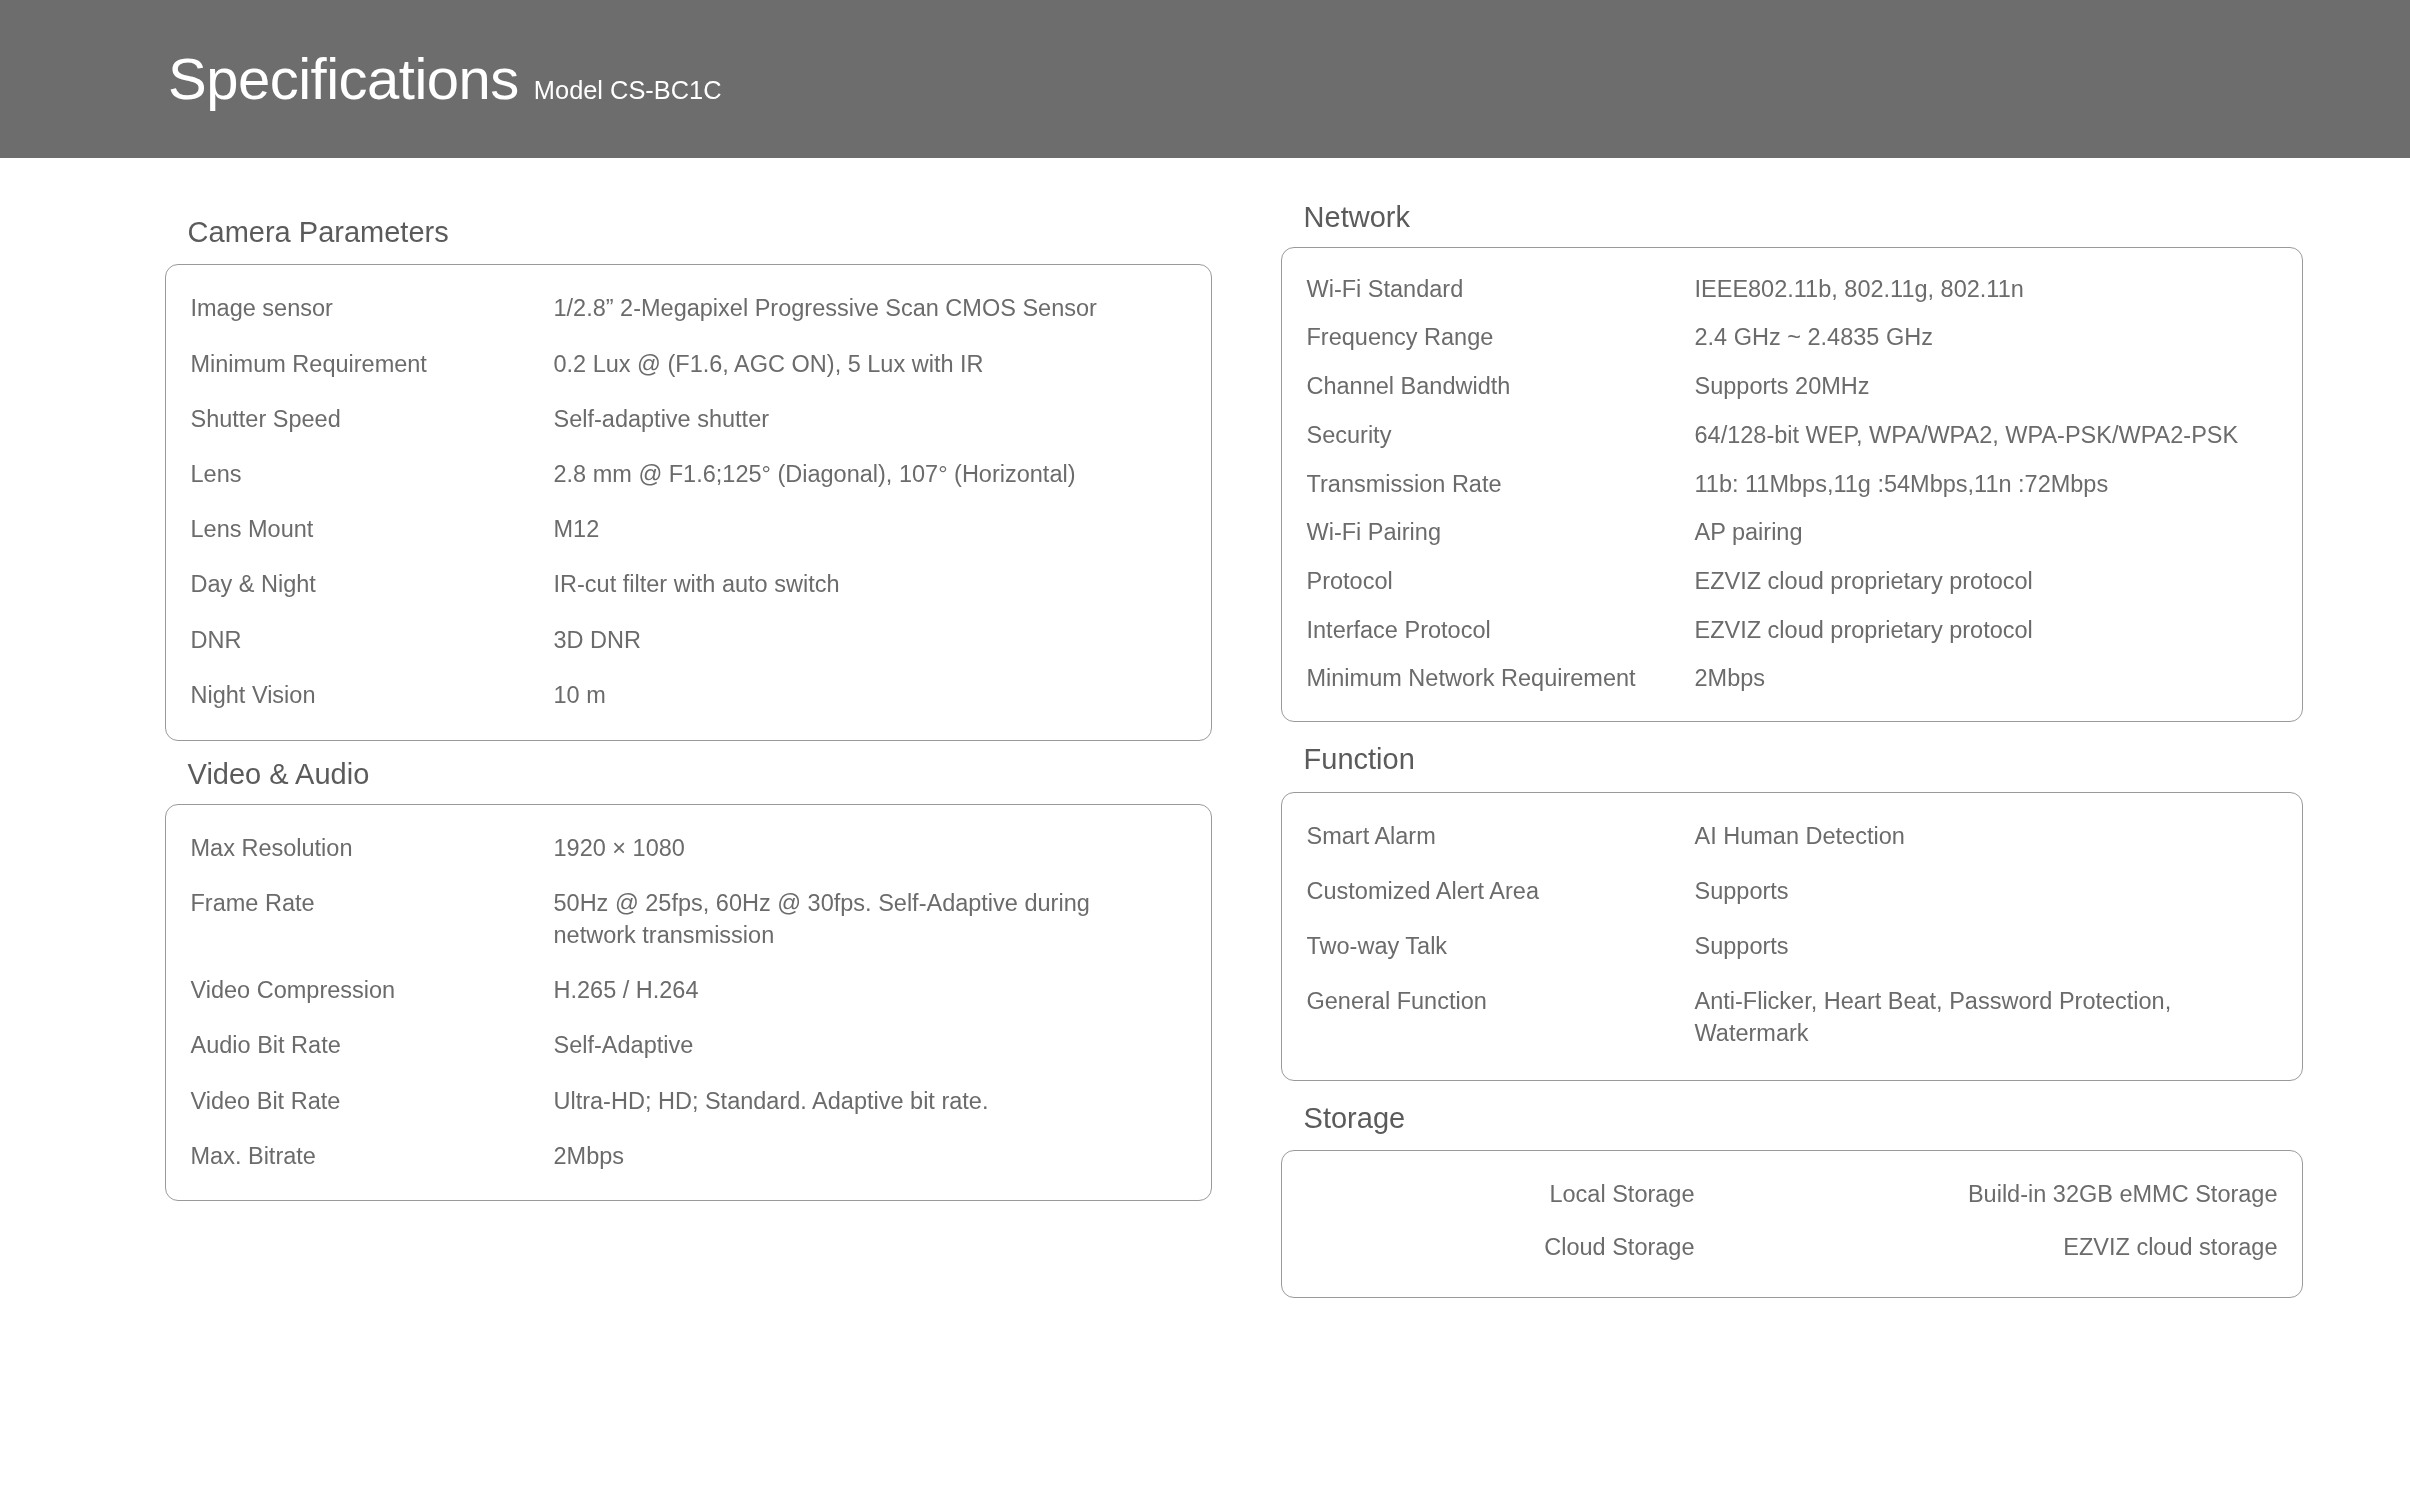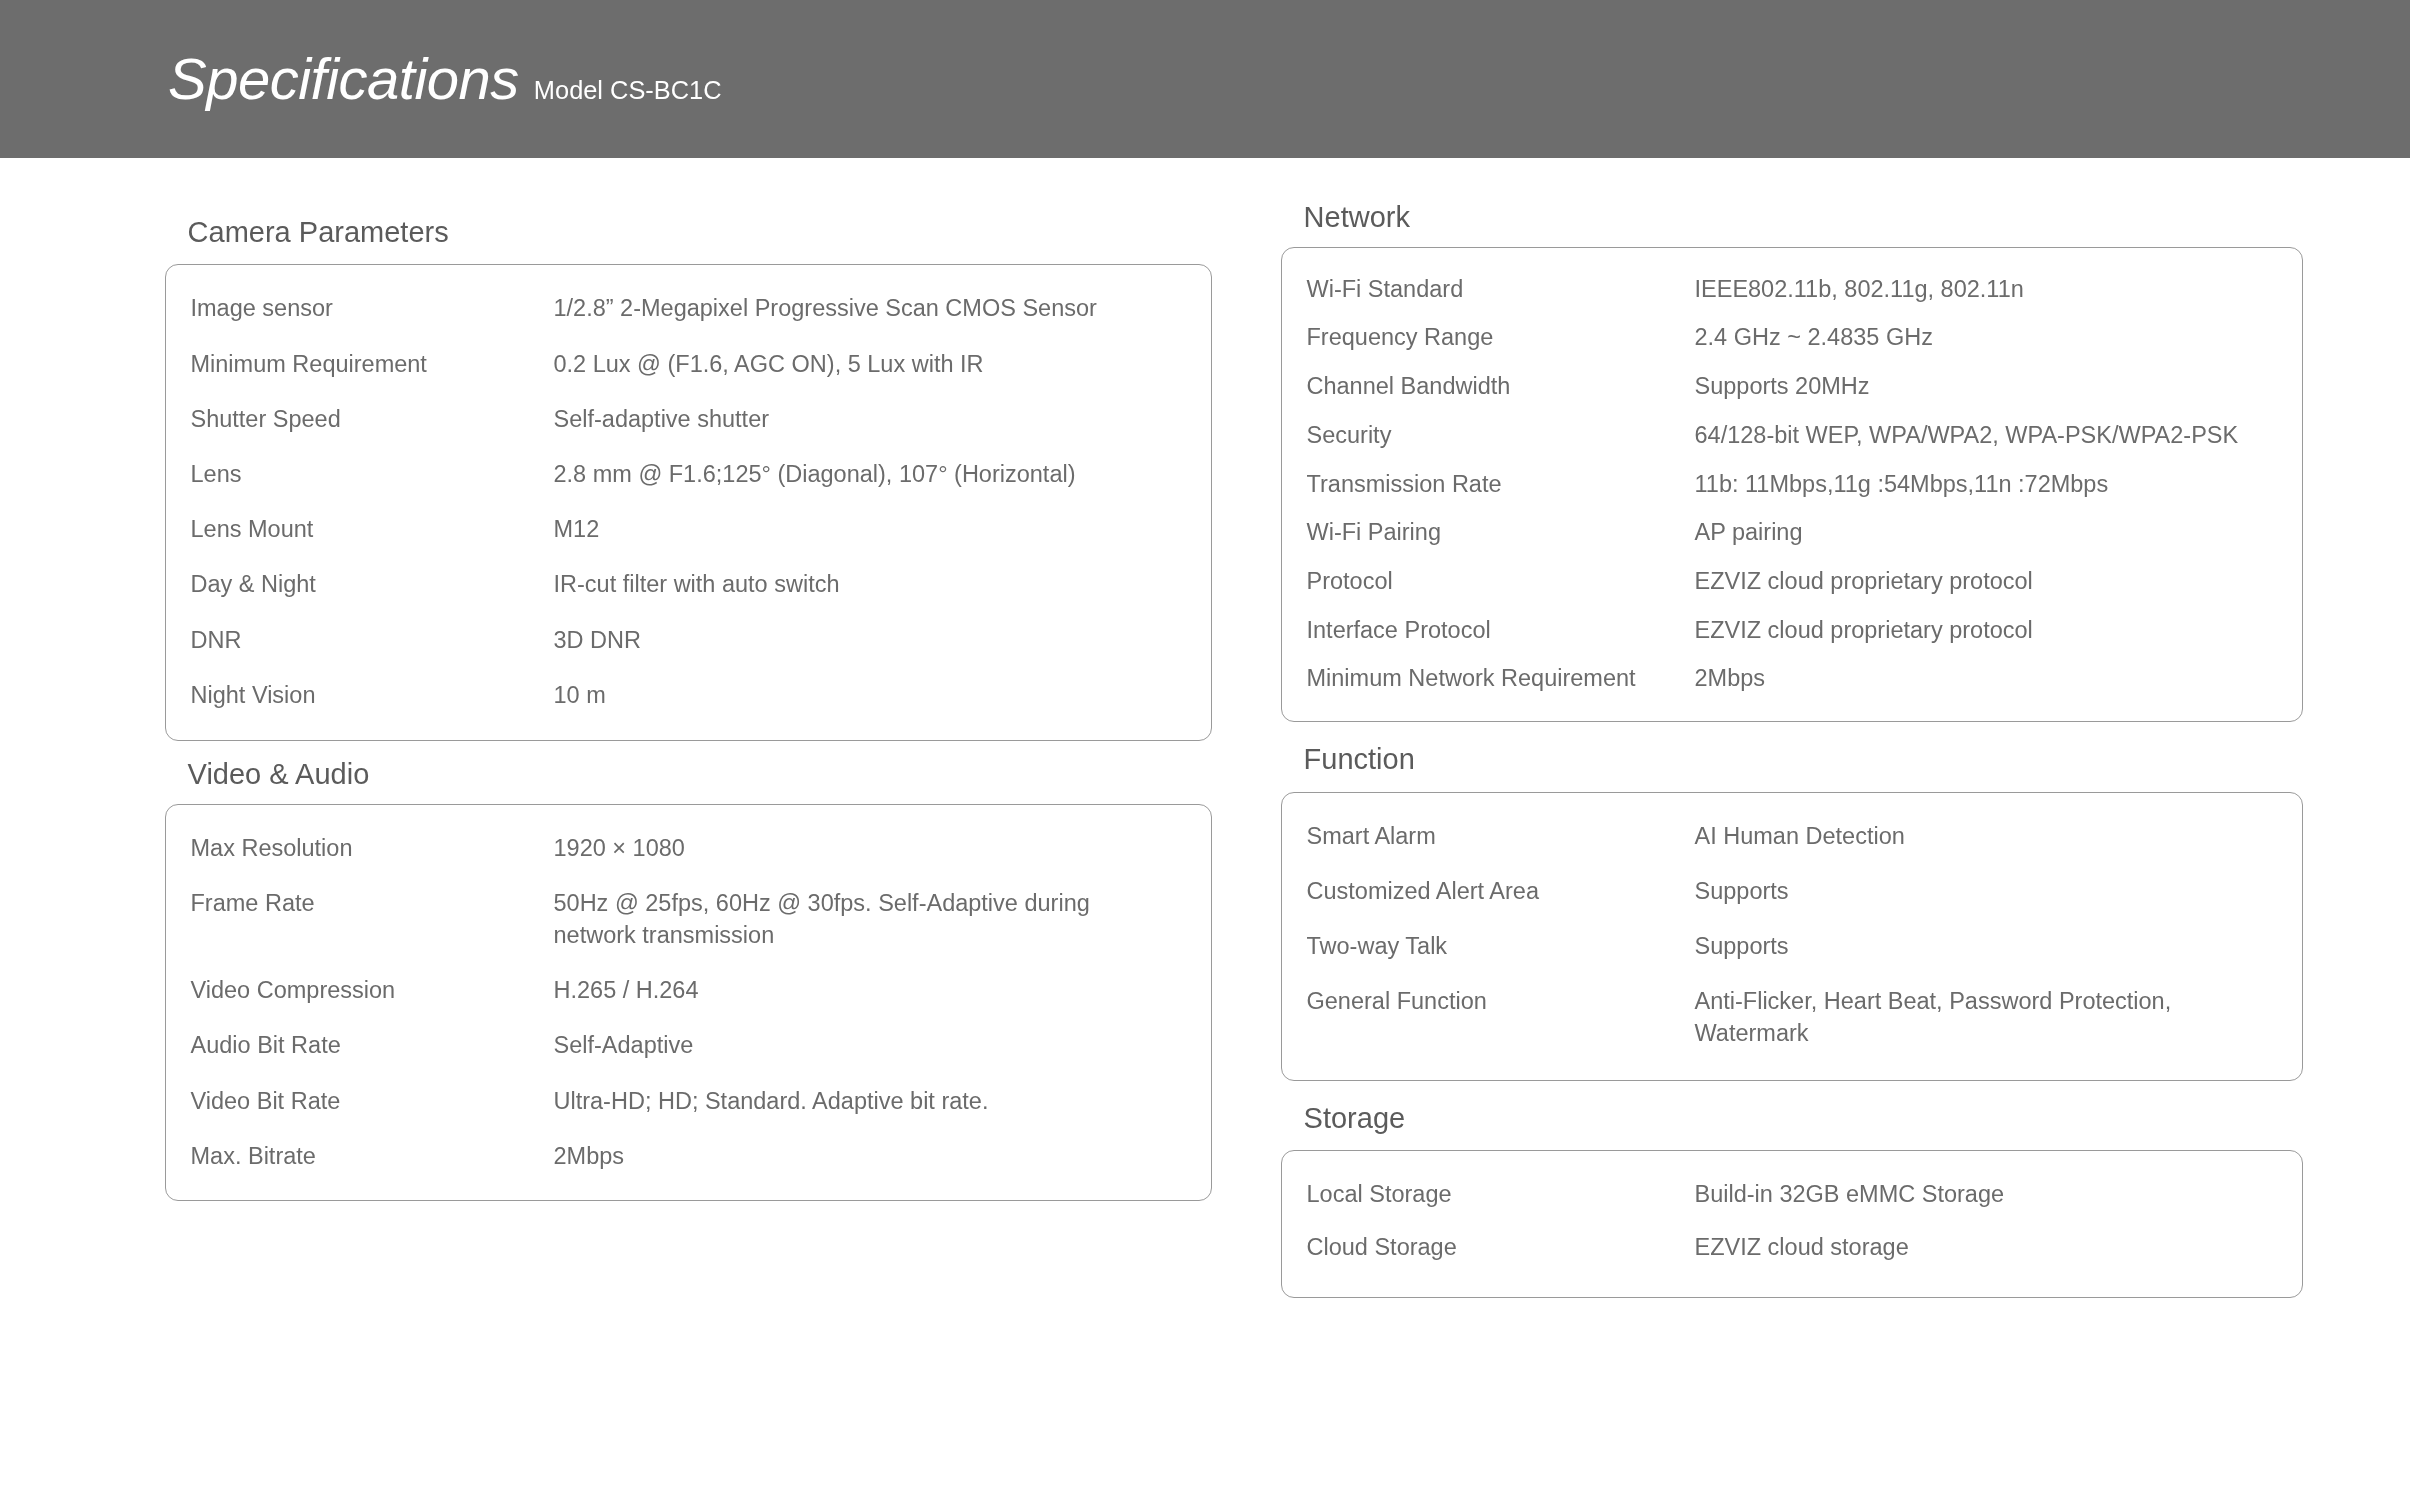--- a/index.html
+++ b/index.html
@@ -35,21 +35,20 @@
     display: flex;
     align-items: baseline;
     padding-left: 168px;
   }
   .header-title {
     color: #ffffff;
     font-size: 58px;
     font-weight: 400;
     letter-spacing: -0.5px;
     line-height: 1;
-    font-style: italic;
   }
   .header-subtitle {
     color: #ffffff;
     font-size: 25.4px;
     font-weight: 400;
     margin-left: 15px;
     line-height: 1;
   }
 
   
@@ -131,21 +130,21 @@
   .card-network .spec-row:last-child { margin-bottom: 0; }
   .card-network .spec-label { width: 388px; }
   .card-network .spec-value { white-space: nowrap; }
 
   .card-function { padding: 28px 12px 30px 0; }
   .card-function .spec-row { margin-bottom: 23.5px; }
   .card-function .spec-row:last-child { margin-bottom: 0; }
   .card-function .spec-label { width: 388px; }
 
   .card-storage { padding: 28px 0 34px 0; }
-  .card-storage .spec-row { margin-bottom: 21px; }
+  .card-storage .spec-row { margin-bottom: 21px; text-align: right; }
   .card-storage .spec-row:last-child { margin-bottom: 0; }
   .card-storage .spec-label { width: 388px; }
 
   .section-video .section-title { margin-bottom: 13px; padding-left: 22.6px; }
   .section-network .section-title { margin-bottom: 13px; }
   .section-function { margin-top: 21px; }
   .section-storage { margin-top: 21px; }
 </style>
 </head>
 <body>

